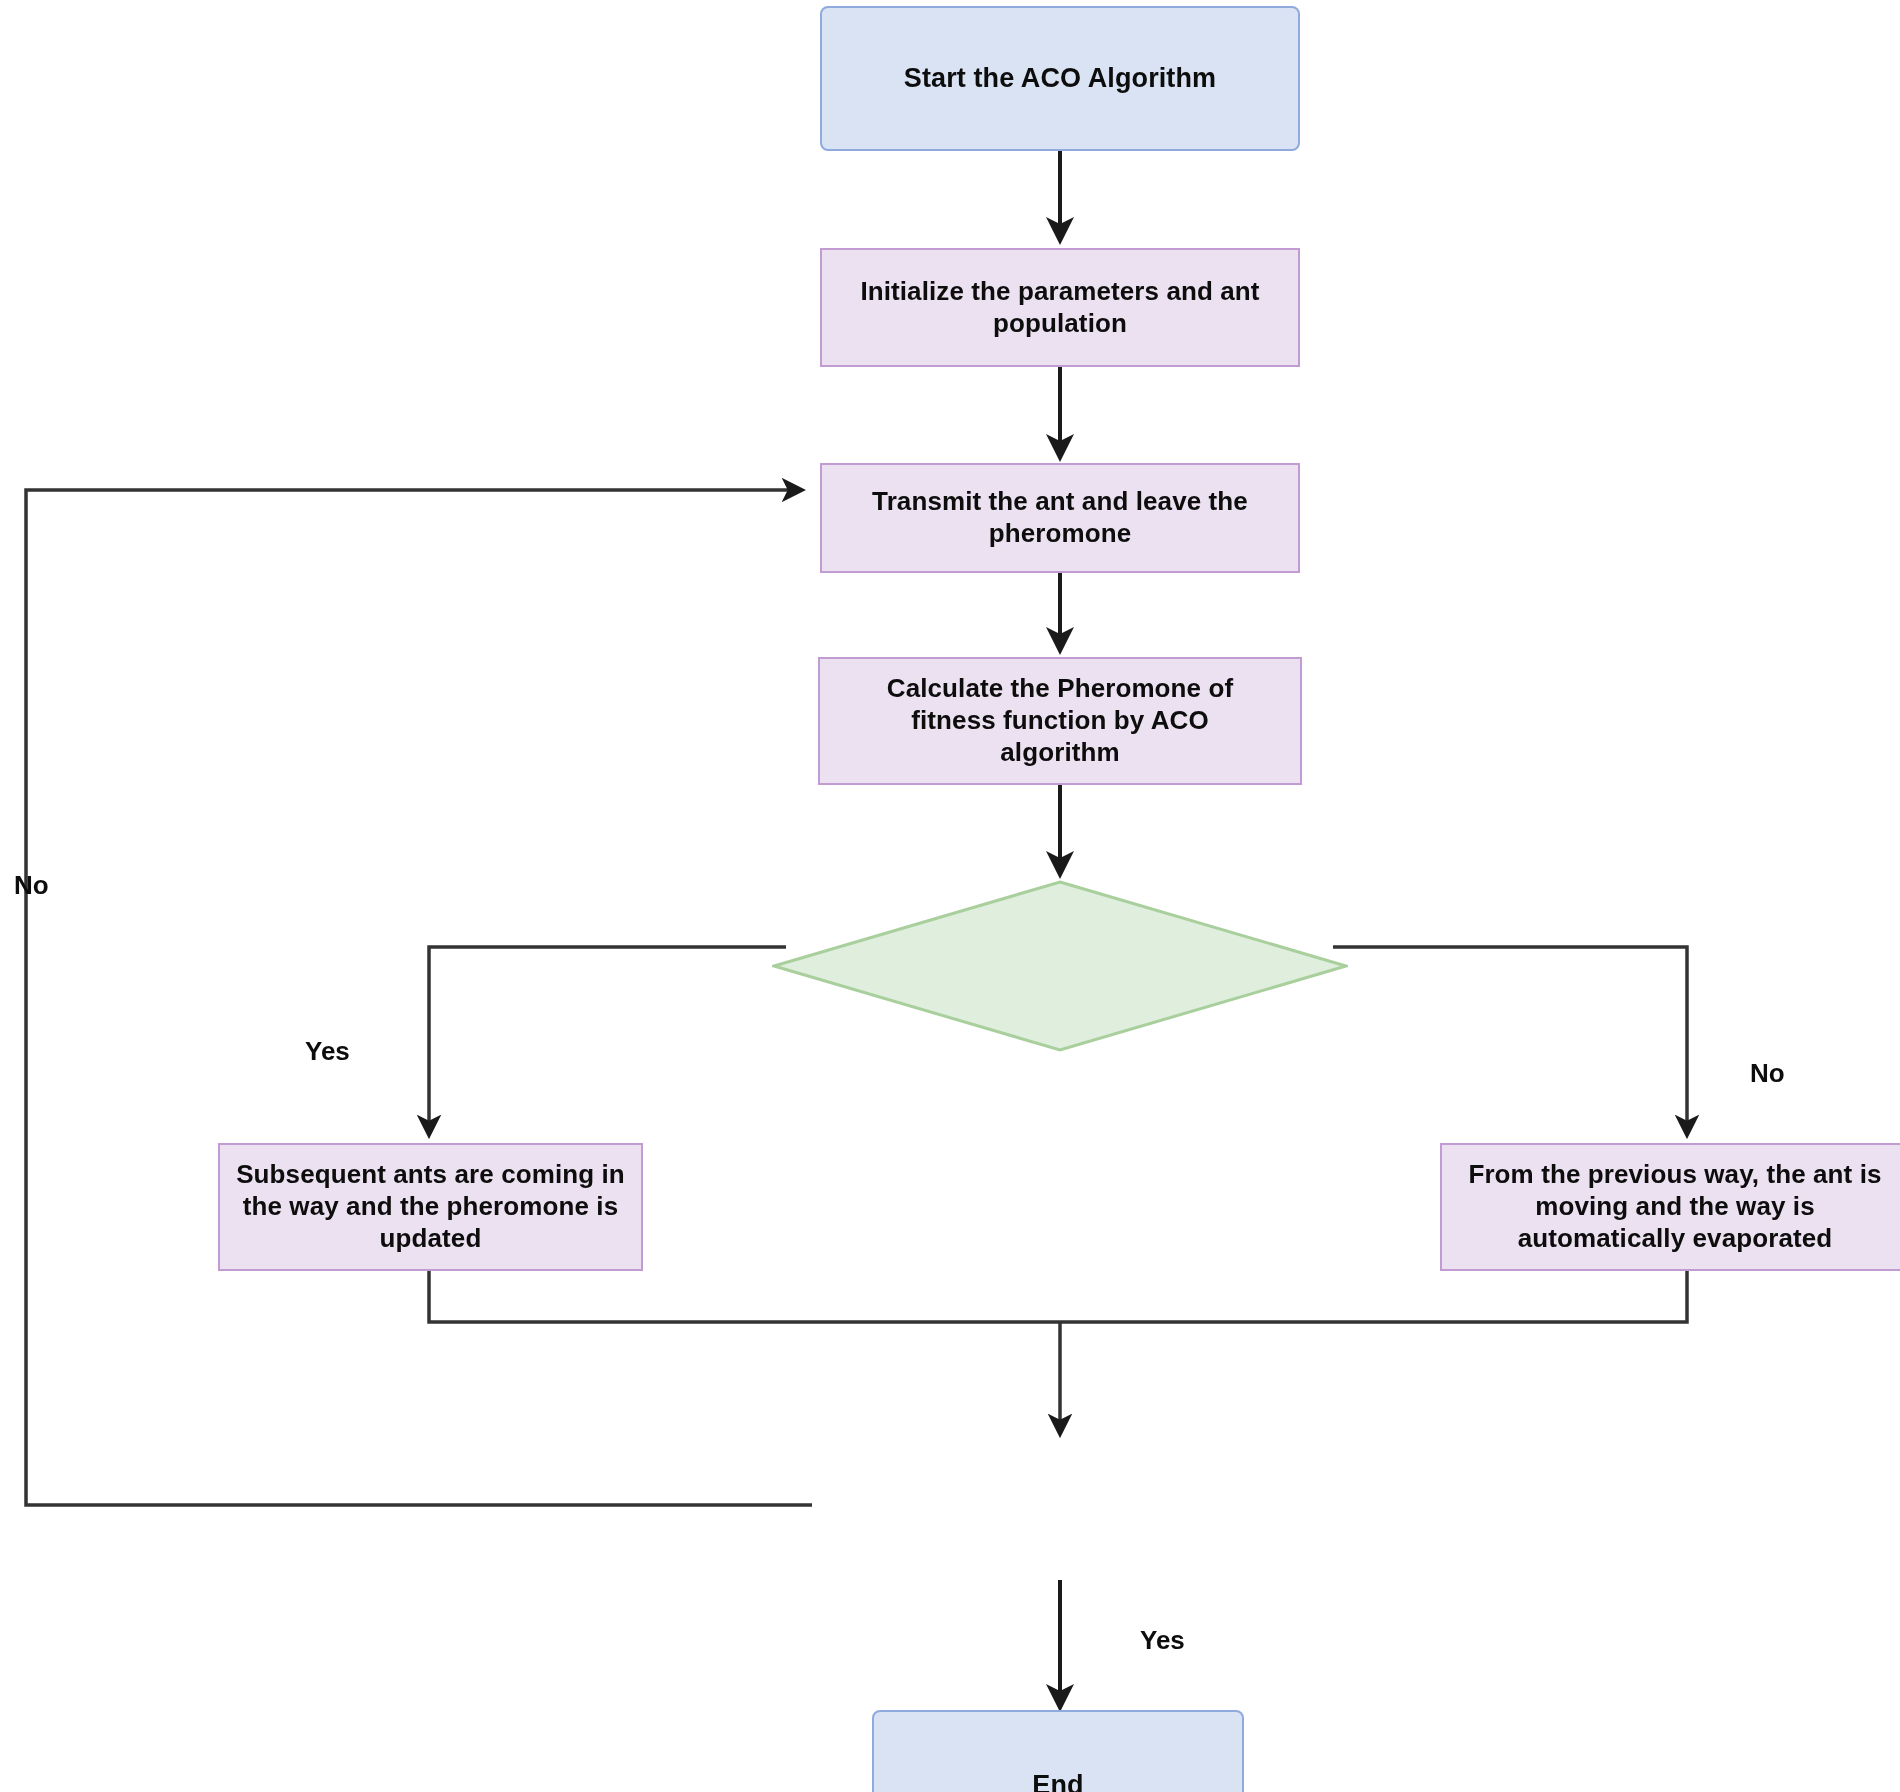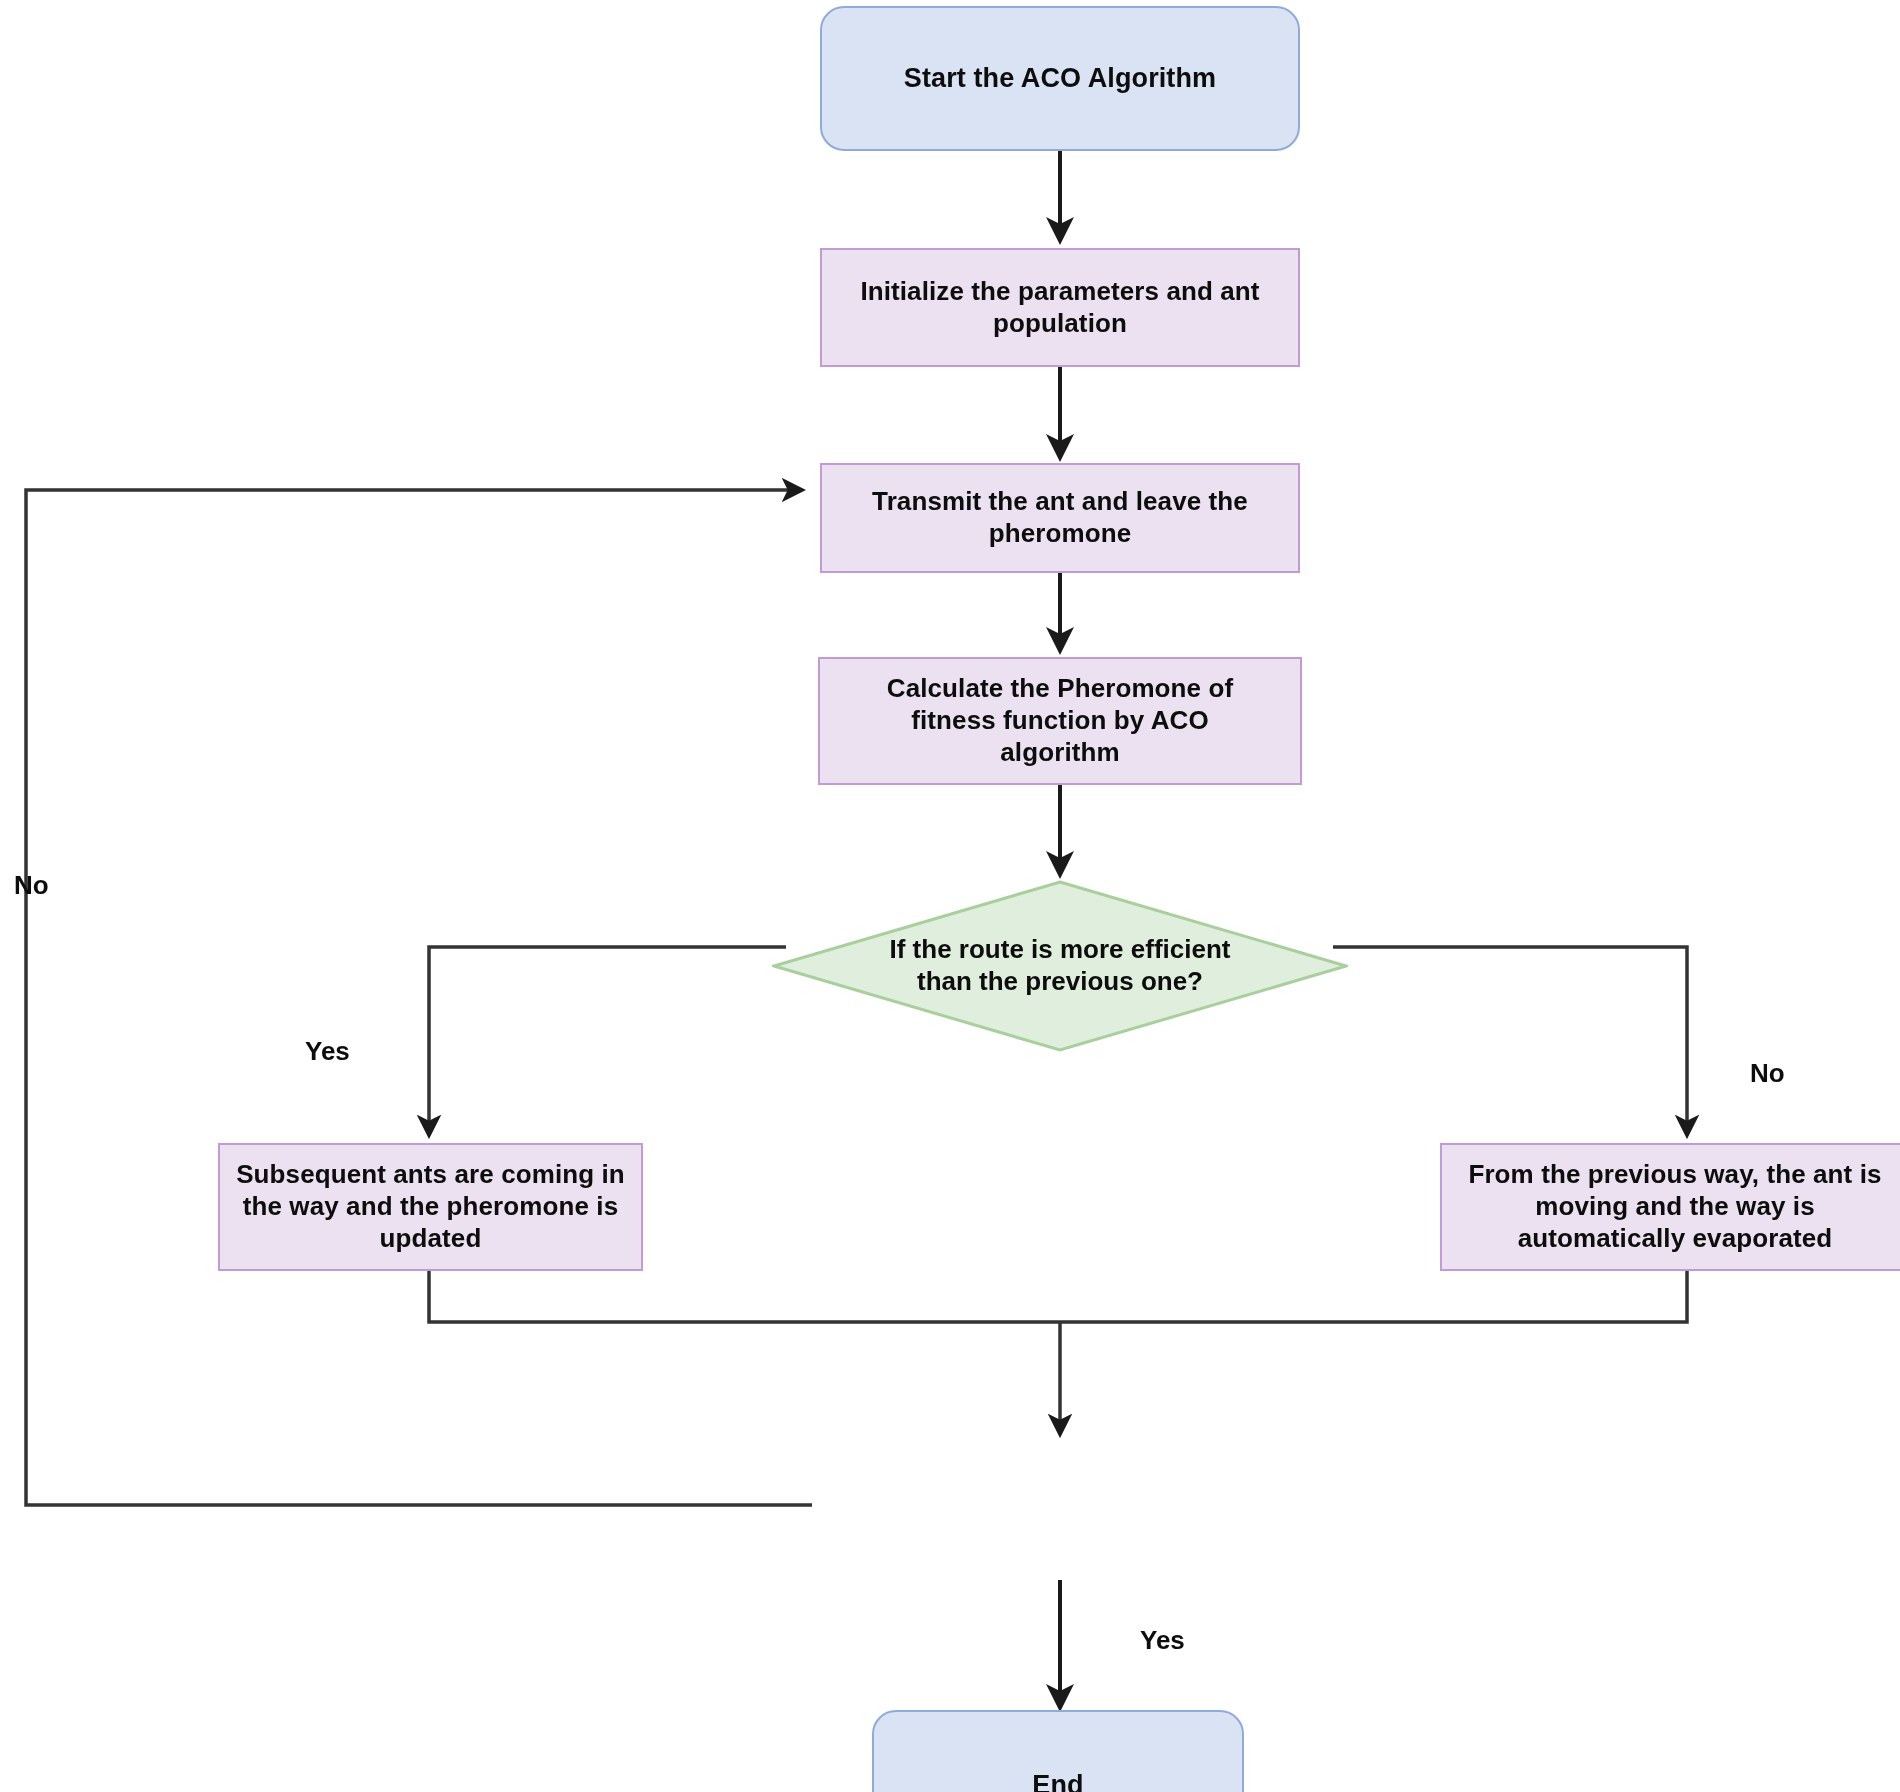--- a/index.html
+++ b/index.html
@@ -33,21 +33,21 @@
     justify-content: center;
     text-align: center;
     font-weight: bold;
     color: #0d0d0d;
     line-height: 1.22;
     letter-spacing: 0.1px;
   }
   .node-terminator {
     background: #dae3f3;
     border: 2px solid #8faadc;
-    border-radius: 24px;
+    border-radius: 8px;
     font-size: 27px;
   }
   .node-process {
     background: #ece1f0;
     border: 2px solid #c39bd3;
     font-size: 26px;
   }
   .node-decision-wrap {
     position: absolute;
     display: flex;
@@ -127,21 +127,20 @@
   </div>
 
   <div class="node node-process" style="left:818px; top:657px; width:484px; height:128px; padding:0 28px;">
     <span>Calculate the Pheromone of fitness function by ACO algorithm</span>
   </div>
 
   <div class="node-decision-wrap" style="left:772px; top:880px; width:576px; height:172px;">
     <svg class="node-decision-shape" viewBox="0 0 576 172" preserveAspectRatio="none">
       <polygon points="288,2 574,86 288,170 2,86" fill="#dfeedd" stroke="#a8cf9c" stroke-width="3"></polygon>
     </svg>
-    <div class="node-decision-label">If the route is more efficient than the previous one?</div>
   </div>
 
   <div class="node node-process" style="left:218px; top:1143px; width:425px; height:128px; padding:0 0;">
     <span>Subsequent ants are coming in the way and the pheromone is updated</span>
   </div>
 
   <div class="node node-process" style="left:1440px; top:1143px; width:470px; height:128px; padding:0 10px;">
     <span>From the previous way, the ant is moving and the way is automatically evaporated</span>
   </div>
 

